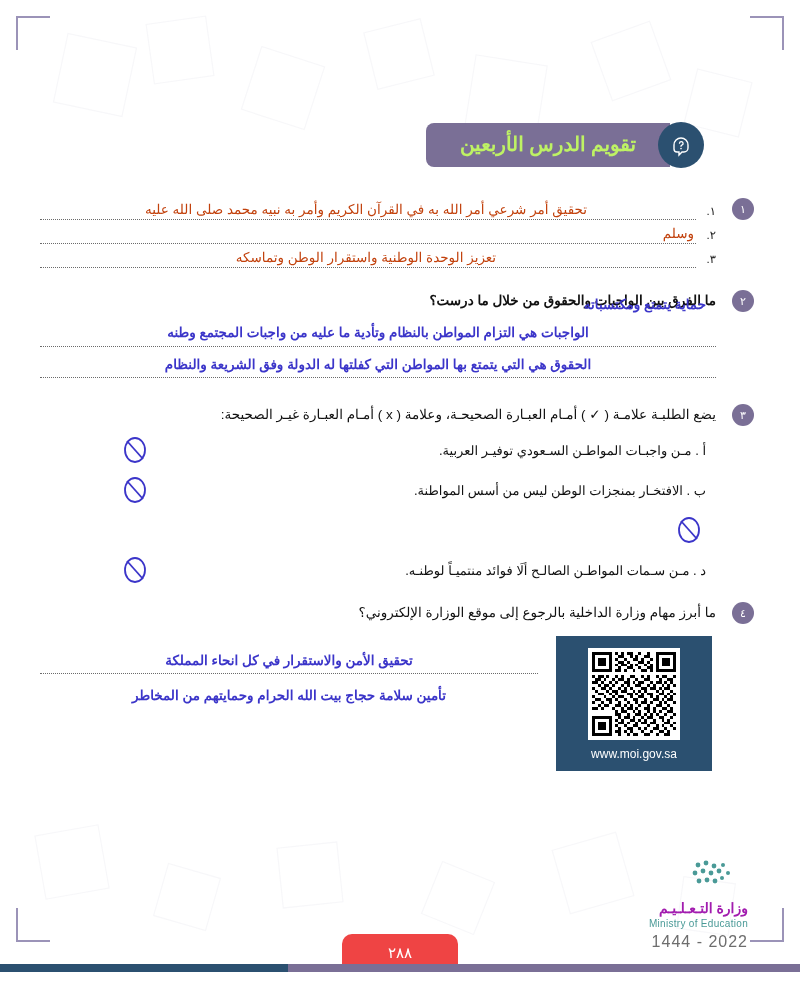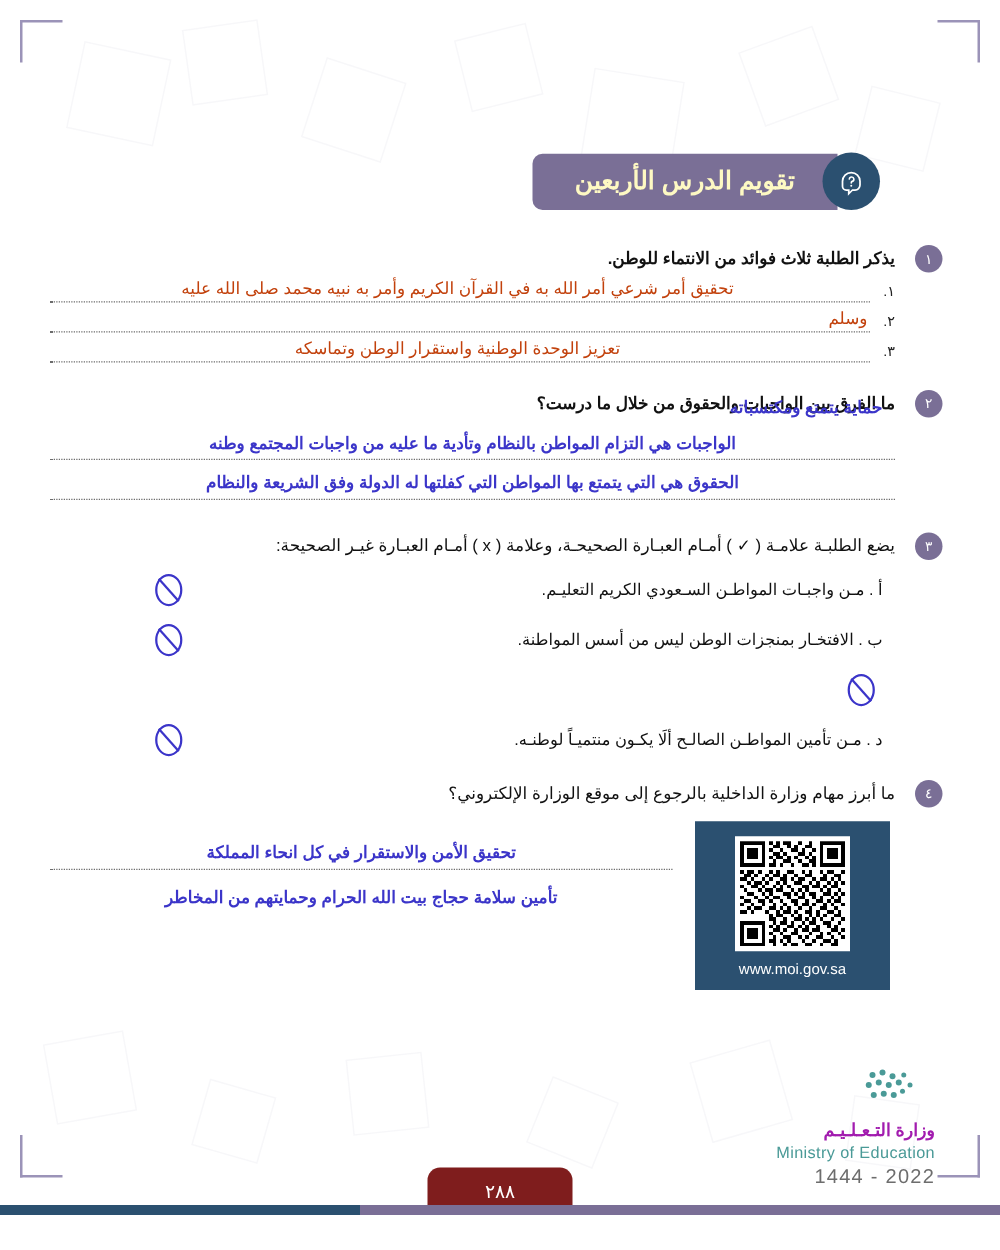--- a/index.html
+++ b/index.html
@@ -47,21 +47,21 @@
     border-radius: 50%;
     background: #2b5070;
     display: flex; align-items: center; justify-content: center;
     color: #fff;
     margin-left: -12px;
     position: relative;
     z-index: 3;
   }
   .header-title {
     background: #7a6f96;
-    color: #fef9c3;
+    color: #bef264;
     font-size: 20px;
     font-weight: bold;
     padding: 9px 34px 11px 34px;
     border-radius: 8px 0 0 8px;
     min-width: 232px;
     text-align: center;
     letter-spacing: .5px;
   }
 
   
@@ -196,35 +196,35 @@
     left: 0; right: 0; bottom: 0;
     height: 8px;
     background: linear-gradient(to left, #7a6f96 0 64%, #2b5070 64% 100%);
   }
   .page-pill {
     position: absolute;
     left: 50%;
     transform: translateX(-50%);
     bottom: 0px;
     width: 116px; height: 38px;
-    background: #7f1d1d;
+    background: #ef4444;
     border-radius: 10px 10px 0 0;
     color: #fff;
     font-size: 15px;
     display: flex; align-items: center; justify-content: center;
   }
   .moe {
     position: absolute;
     right: 52px; bottom: 48px;
     text-align: right;
     color: #2f7d7a;
     line-height: 1.25;
   }
   .moe-ar { font-size: 14px; font-weight: bold; letter-spacing: 2px; color:#a21caf;}
-  .moe-en { font-size: 13px; color: #4a9a97; letter-spacing: .3px;}
+  .moe-en { font-size: 10px; color: #4a9a97; letter-spacing: .3px;}
   .moe-date { font-size: 16px; color: #6d6d6d; margin-top: 2px; letter-spacing: 1px;}
   .moe-dots { margin-bottom: 2px; }
 </style>
 </head>
 <body>
 
 <svg class="watermark" viewBox="0 0 800 1000" preserveAspectRatio="none">
   <g fill="none" stroke="#e9e9ef" stroke-width="1.2">
     <rect x="60" y="40" width="70" height="70" transform="rotate(12 95 75)"></rect>
     <rect x="150" y="20" width="60" height="60" transform="rotate(-8 180 50)"></rect>
@@ -255,21 +255,20 @@
       <circle cx="13" cy="16.6" r=".8" fill="#ffffff"></circle>
     </svg>
   </div>
   <div class="header-title">تقويم الدرس الأربعين</div>
 </div>
 
 <div class="content">
 
   <div class="q">
     <div class="q-num">١</div>
-    <div class="q-text">يذكر الطلبة ثلاث فوائد من الانتماء للوطن.</div>
     <div class="ans-list">
       <div class="ans-row">
         <span class="ans-idx">١.</span>
         <span class="dotline">
           <span class="hand">تحقيق أمر شرعي أمر الله به في القرآن الكريم وأمر به نبيه محمد صلى الله عليه</span>
         </span>
       </div>
       <div class="ans-row">
         <span class="ans-idx">٢.</span>
         <span class="dotline">
@@ -292,21 +291,21 @@
     <div class="free-ans" style="margin-top:4px;">الواجبات هي التزام المواطن بالنظام وتأدية ما عليه من واجبات المجتمع وطنه</div>
     <div class="free-ans" style="margin-top:6px;">الحقوق هي التي يتمتع بها المواطن التي كفلتها له الدولة وفق الشريعة والنظام</div>
   </div>
 
   <div class="q" style="margin-top:26px;">
     <div class="q-num">٣</div>
     <div class="q-text" style="font-weight:normal;">يضع الطلبـة علامـة ( ✓ ) أمـام العبـارة الصحيحـة، وعلامة ( x ) أمـام العبـارة غيـر الصحيحة:</div>
 
     <div class="tf-list">
       <div class="tf-row">
-        <span class="tf-label">أ .  مـن واجبـات المواطـن السـعودي الكريم التعليـم.</span>
+        <span class="tf-label">أ .  مـن واجبـات المواطـن السـعودي توفيـر العربية.</span>
         <span class="tf-box">
           <svg viewBox="0 0 34 28">
               <ellipse cx="17" cy="14" rx="10" ry="12" fill="none" stroke="#3b35c9" stroke-width="1.8"></ellipse>
               <path d="M9 5 L25 23" stroke="#3b35c9" stroke-width="1.8" fill="none"></path>
             </svg>
         </span>
       </div>
       <div class="tf-row">
         <span class="tf-label">ب .  الافتخـار بمنجزات الوطن ليس من أسس المواطنة.</span>
         <span class="tf-box">
@@ -318,21 +317,21 @@
       </div>
       <div class="tf-row">
         <span class="tf-box">
           <svg viewBox="0 0 34 28">
               <ellipse cx="17" cy="14" rx="10" ry="12" fill="none" stroke="#3b35c9" stroke-width="1.8"></ellipse>
               <path d="M9 5 L25 23" stroke="#3b35c9" stroke-width="1.8" fill="none"></path>
             </svg>
         </span>
       </div>
       <div class="tf-row">
-        <span class="tf-label">د .  مـن تأمين المواطـن الصالـح ألَا يكـون منتميـاً لوطنـه.</span>
+        <span class="tf-label">د .  مـن سـمات المواطـن الصالـح ألَا فوائد منتميـاً لوطنـه.</span>
         <span class="tf-box">
           <svg viewBox="0 0 34 28">
               <ellipse cx="17" cy="14" rx="10" ry="12" fill="none" stroke="#3b35c9" stroke-width="1.8"></ellipse>
               <path d="M9 5 L25 23" stroke="#3b35c9" stroke-width="1.8" fill="none"></path>
             </svg>
         </span>
       </div>
     </div>
   </div>
 

